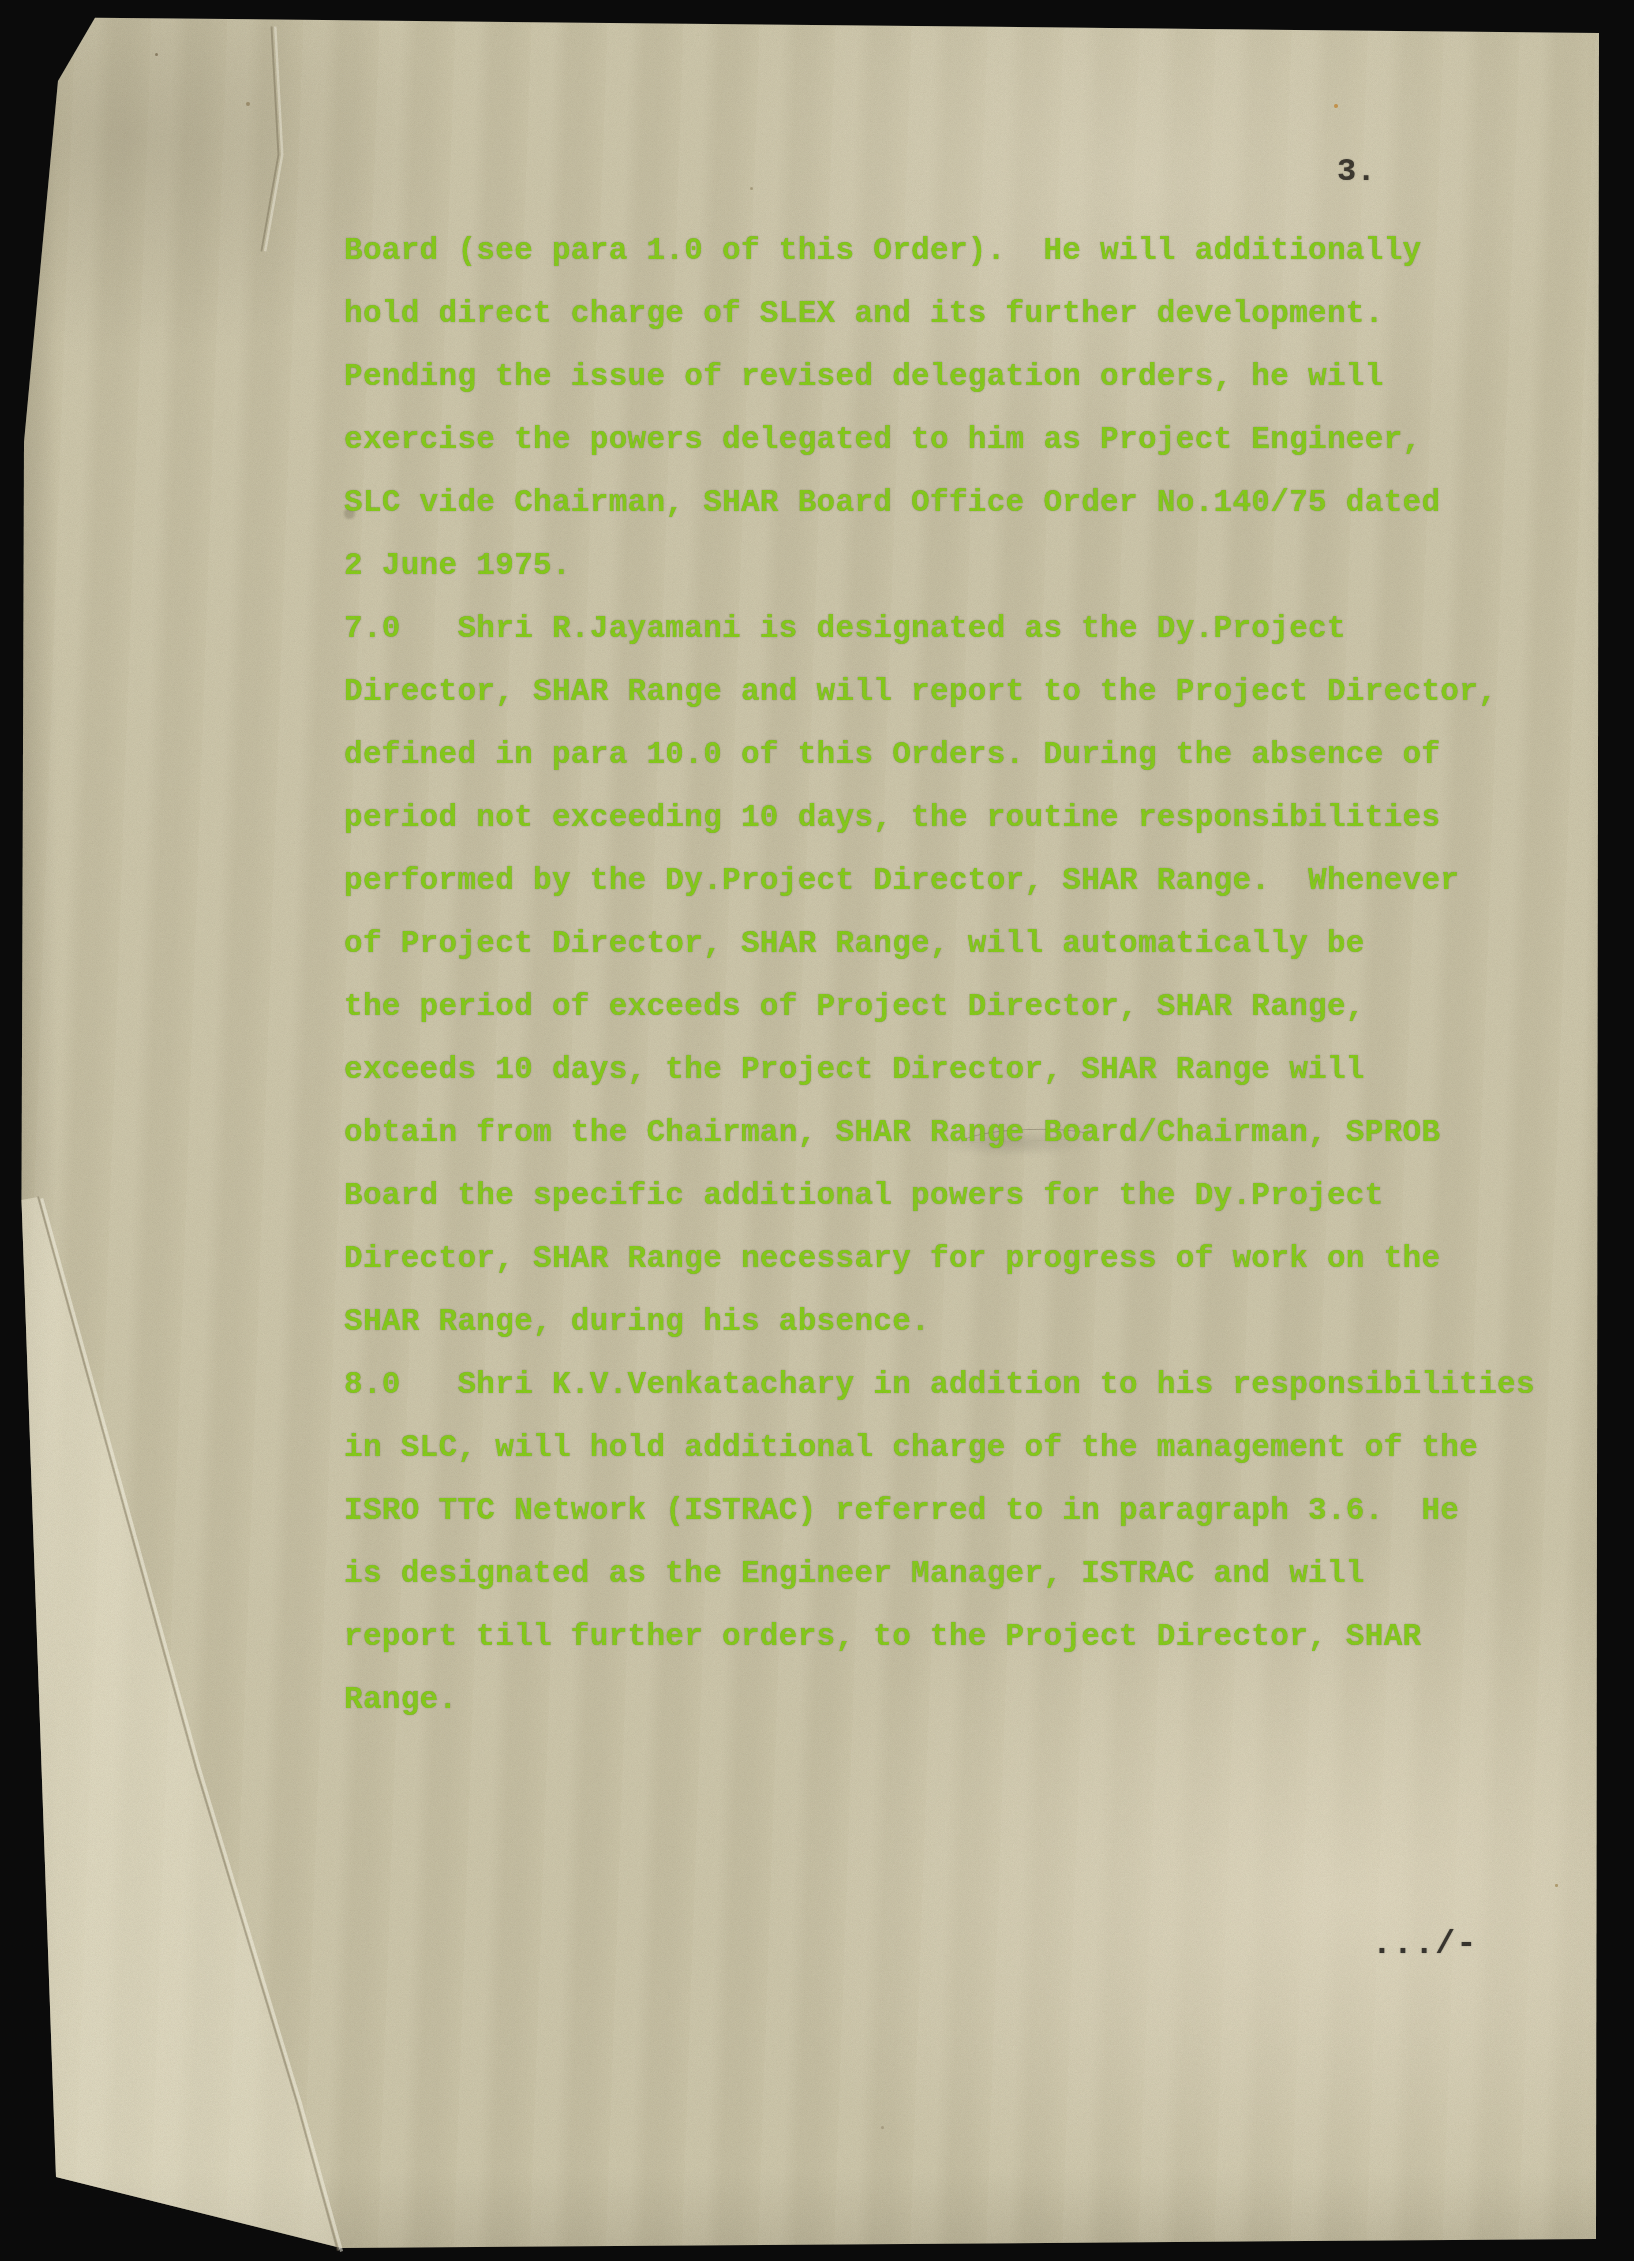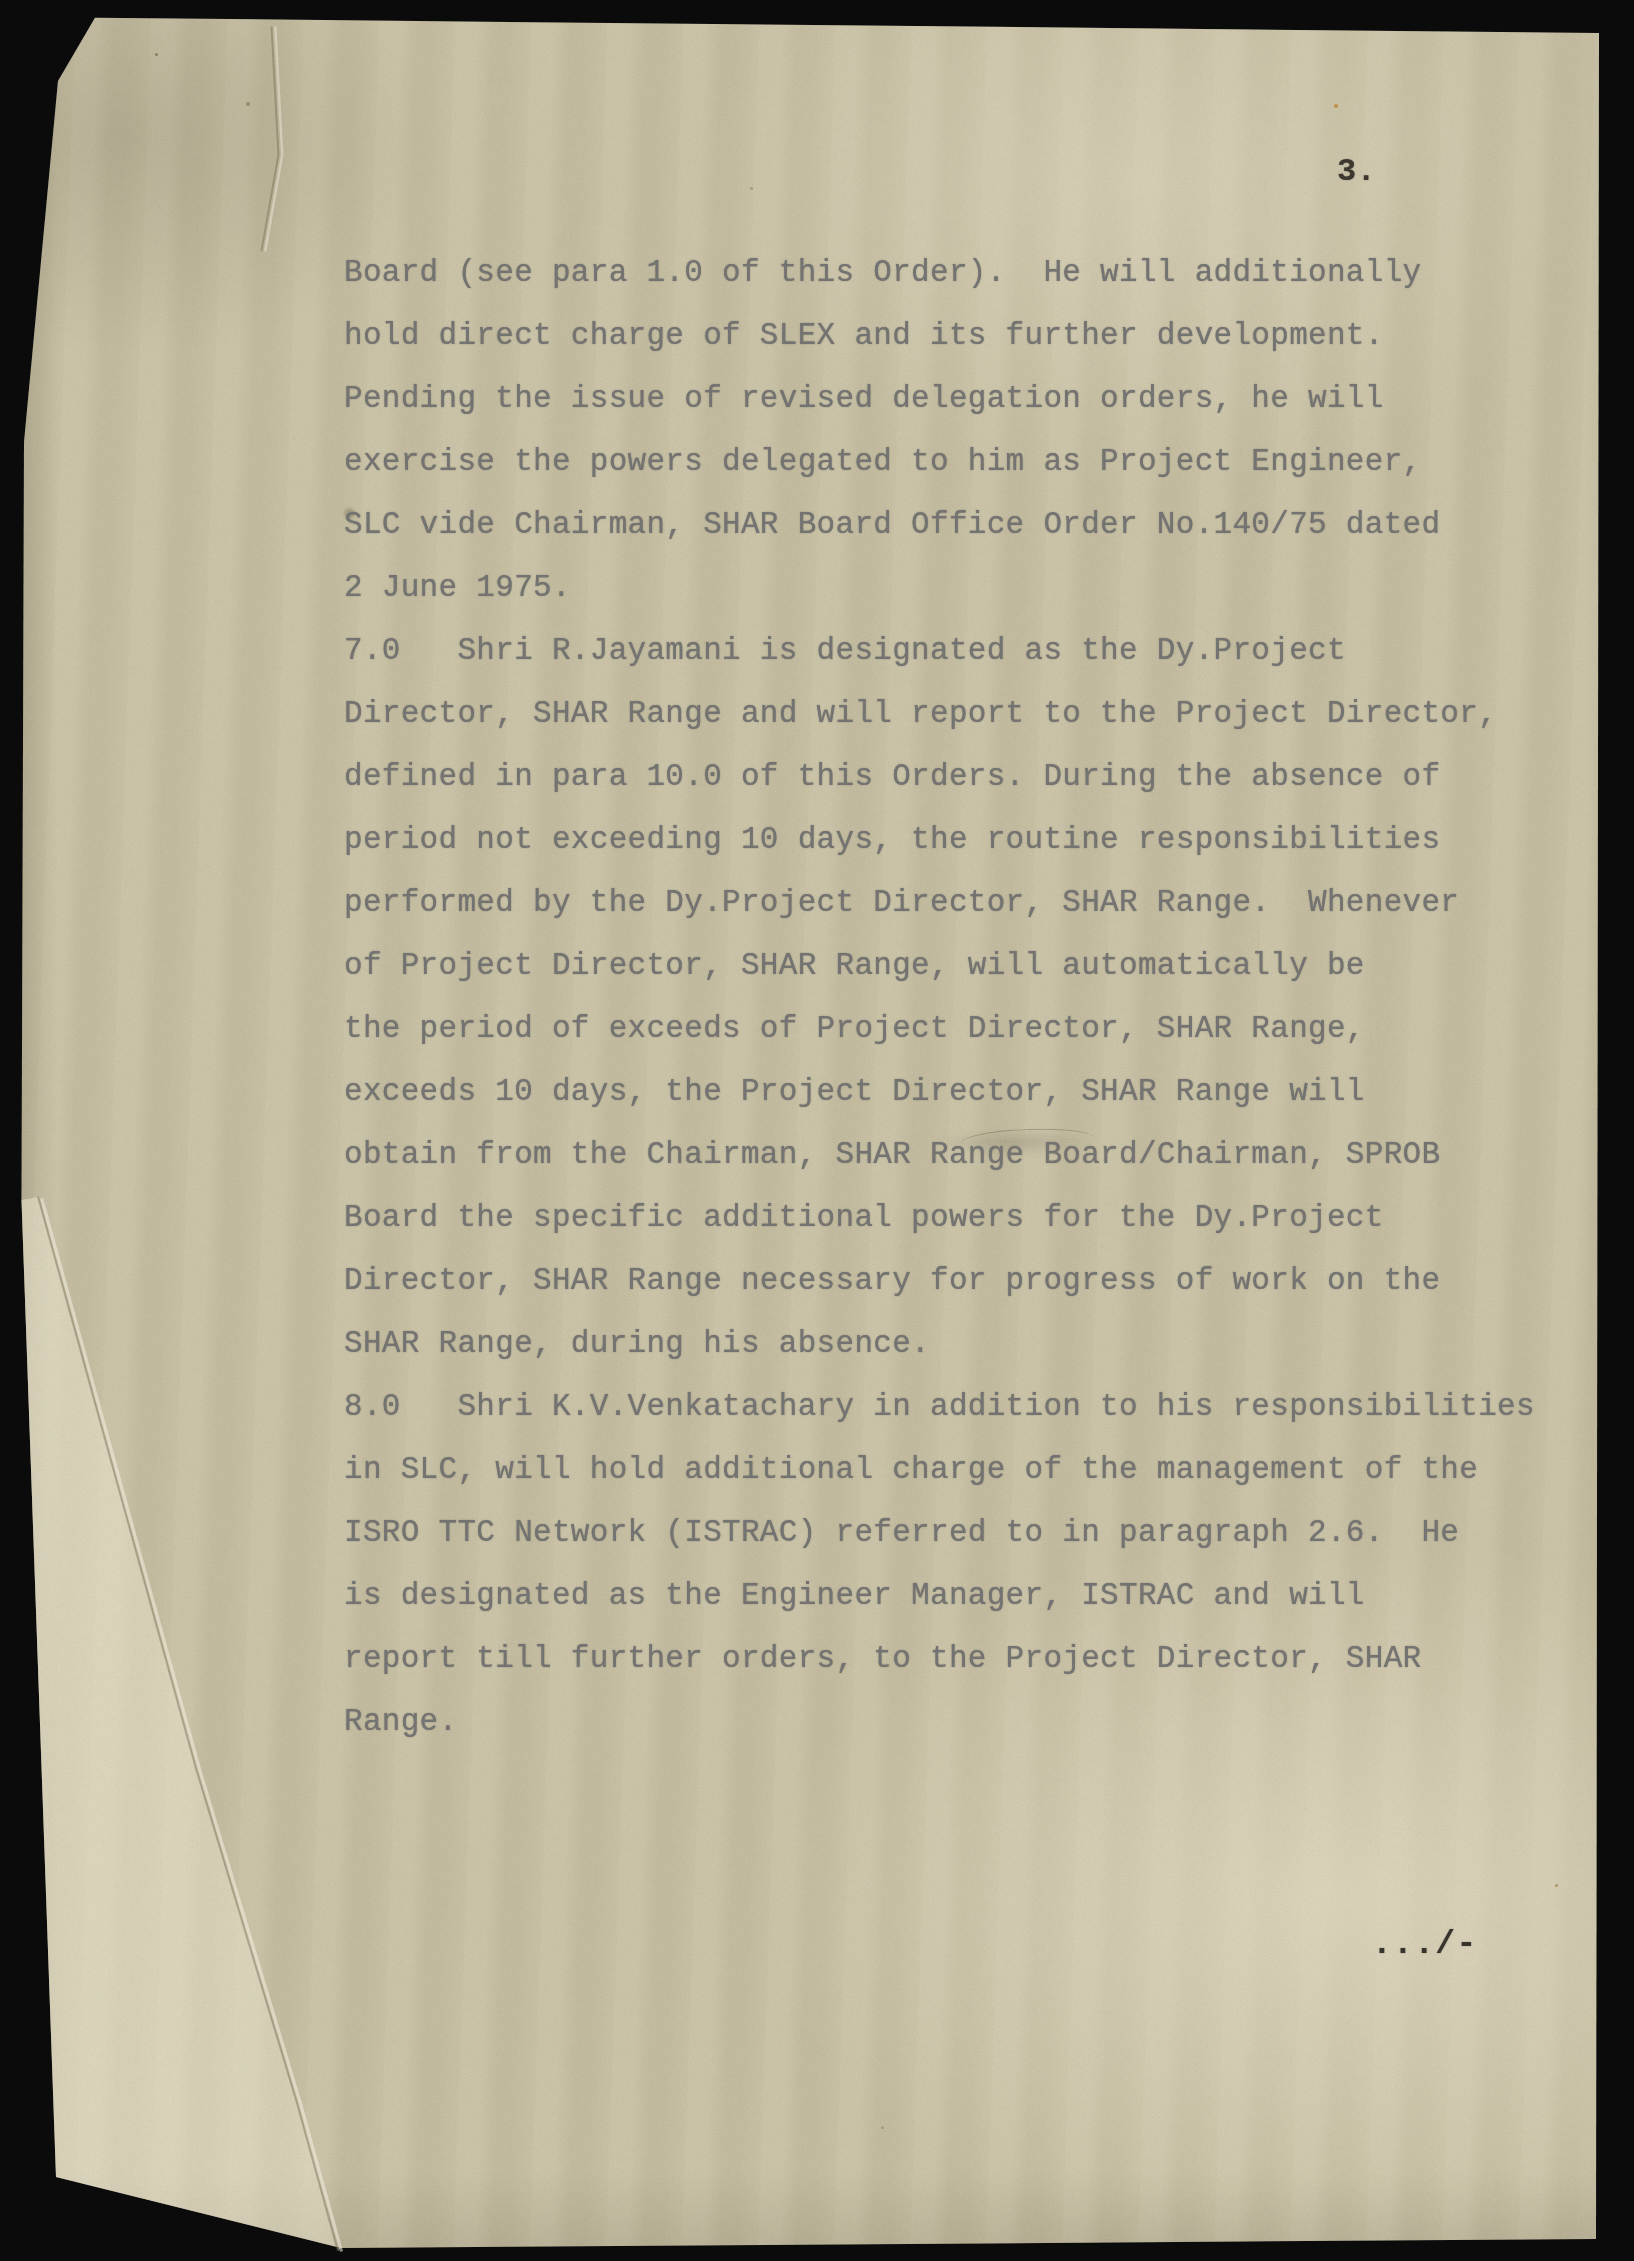--- a/index.html
+++ b/index.html
@@ -33,23 +33,23 @@
         rgba(255,253,242,0) 76px);
   }
   .fold-light {
     position: absolute; inset: 0;
     clip-path: polygon(38px 1197px, 196px 1768px, 297px 2103px, 338px 2251px,
                        341px 2248px, 56px 2177px, 21.5px 1200px);
     background: linear-gradient(100deg, rgba(243,238,216,.55), rgba(243,238,216,.16));
   }
   svg.creases { position: absolute; left: 0; top: 0; pointer-events: none; }
   .typewriter {
-    position: absolute; left: 344px; top: 241px;
-    color: #737373;
-    font-size: 31px; font-weight: normal; letter-spacing: 0.3px;
+    position: absolute; left: 344px; top: 219px;
+    color: #84cc16;
+    font-size: 31px; font-weight: bold; letter-spacing: 0.3px;
     text-shadow: 0 0 1.3px rgba(56,52,43,.55);
   }
   .line { height: 63px; line-height: 63px; white-space: pre; }
   .page-number {
     position: absolute; left: 1337px; top: 140px;
     height: 63px; line-height: 63px;
     font-size: 32px; font-weight: bold; letter-spacing: 0.3px;
     color: #38342b; text-shadow: 0 0 1.3px rgba(56,52,43,.55);
     white-space: pre;
   }
@@ -127,21 +127,21 @@
     <div class="line">performed by the Dy.Project Director, SHAR Range.  Whenever</div>
     <div class="line">of Project Director, SHAR Range, will automatically be</div>
     <div class="line">the period of exceeds of Project Director, SHAR Range,</div>
     <div class="line">exceeds 10 days, the Project Director, SHAR Range will</div>
     <div class="line">obtain from the Chairman, SHAR Range Board/Chairman, SPROB</div>
     <div class="line">Board the specific additional powers for the Dy.Project</div>
     <div class="line">Director, SHAR Range necessary for progress of work on the</div>
     <div class="line">SHAR Range, during his absence.</div>
     <div class="line">8.0   Shri K.V.Venkatachary in addition to his responsibilities</div>
     <div class="line">in SLC, will hold additional charge of the management of the</div>
-    <div class="line">ISRO TTC Network (ISTRAC) referred to in paragraph 2.6.  He</div>
+    <div class="line">ISRO TTC Network (ISTRAC) referred to in paragraph 3.6.  He</div>
     <div class="line">is designated as the Engineer Manager, ISTRAC and will</div>
     <div class="line">report till further orders, to the Project Director, SHAR</div>
     <div class="line">Range.</div>
   </div>
 
   <div class="continuation">.../-</div>
 
   <svg class="grain paper-clip" width="1634" height="2261" viewBox="0 0 2588 3581">
     <filter id="gd">
       <feTurbulence type="fractalNoise" baseFrequency="0.8" numOctaves="2" stitchTiles="stitch"></feTurbulence>

